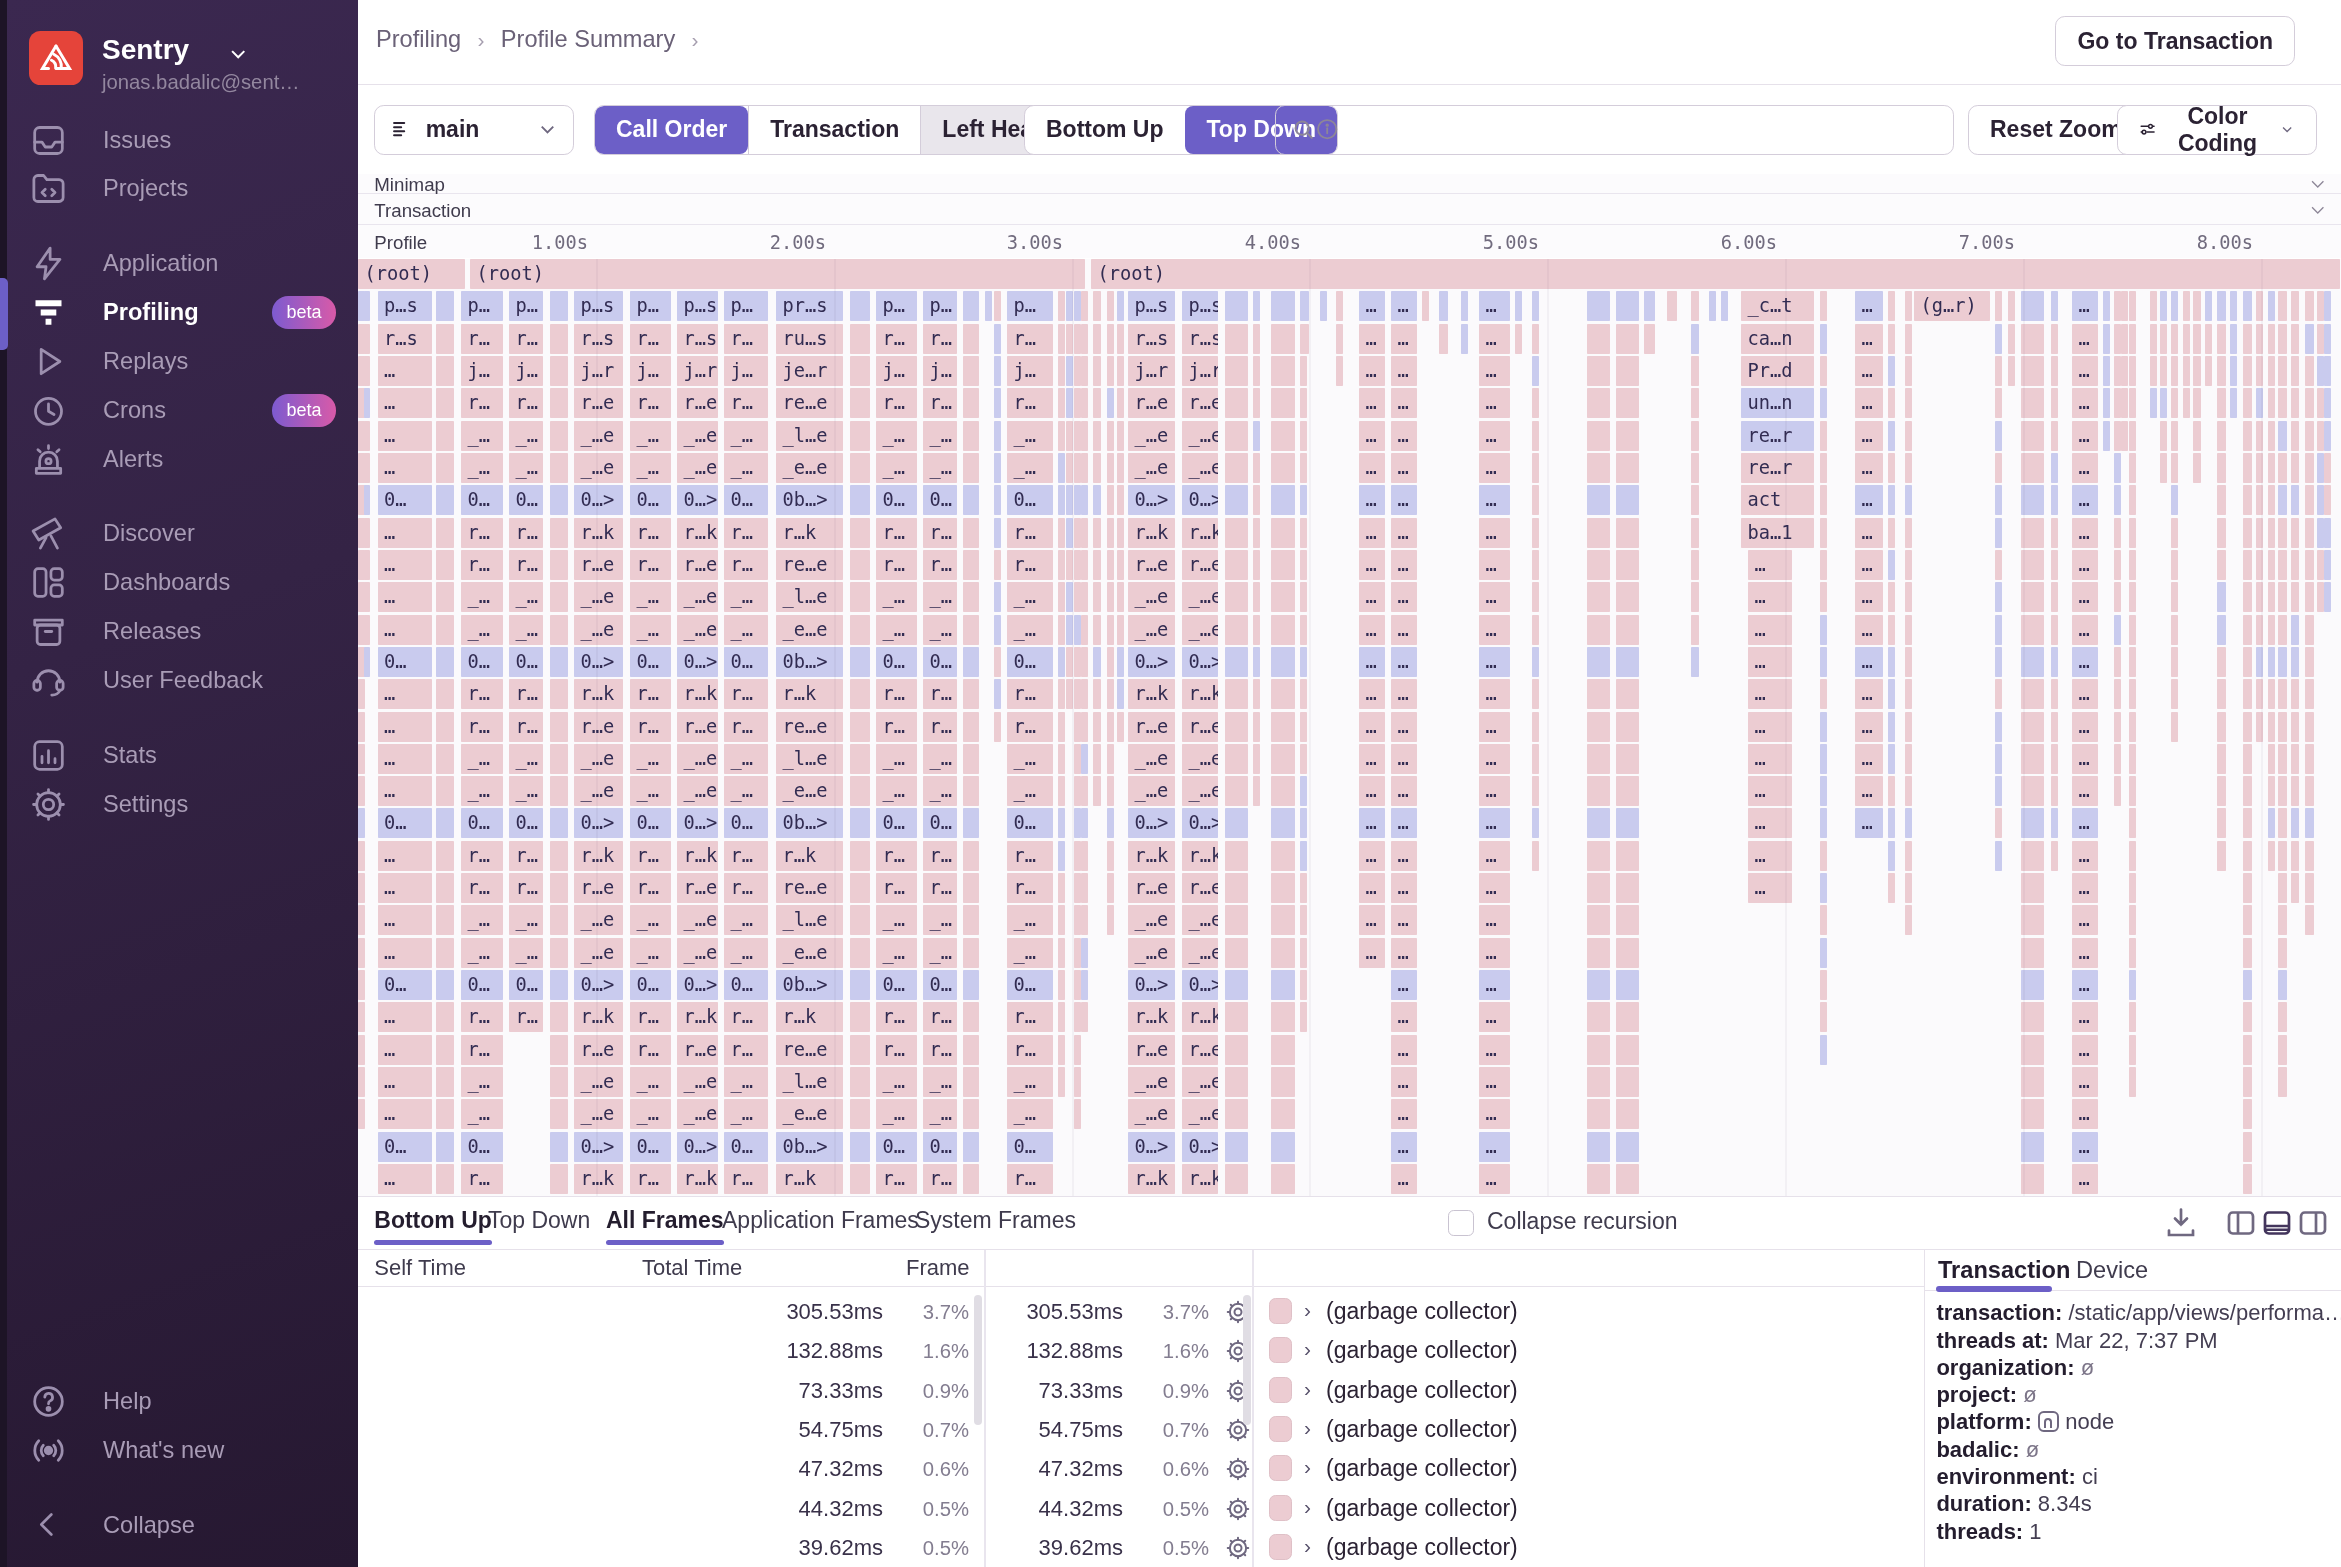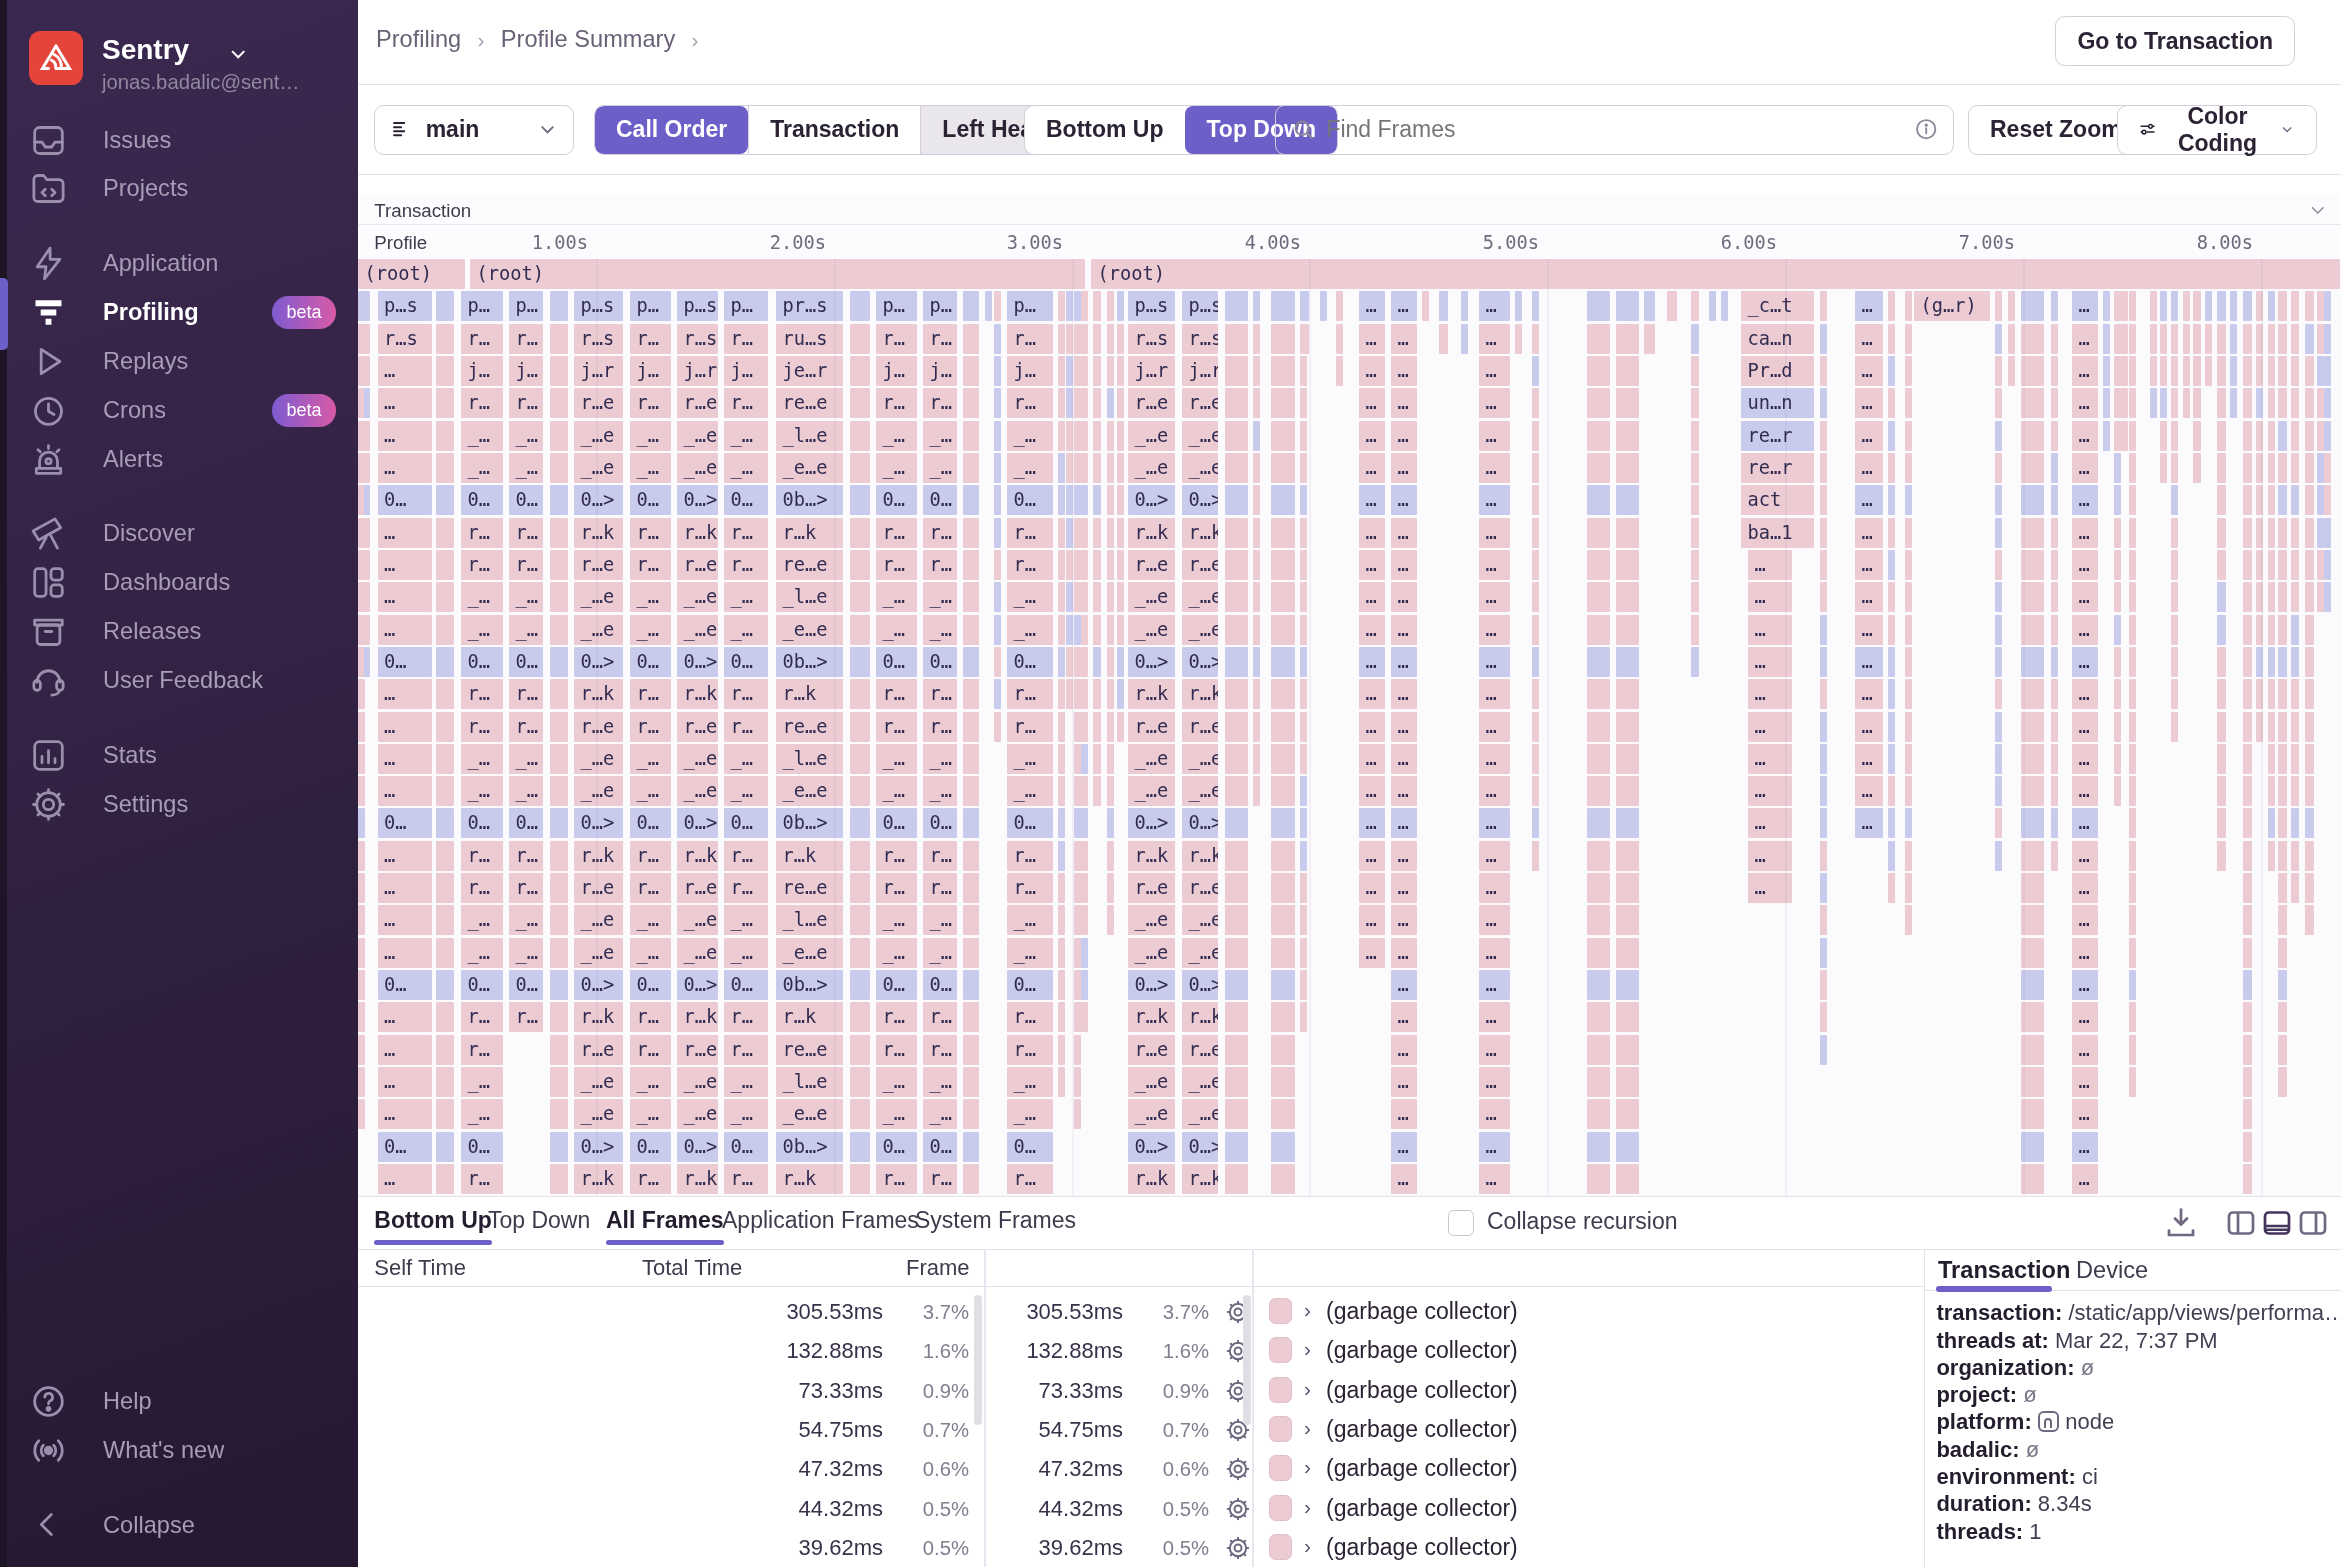--- a/index.html
+++ b/index.html
@@ -301,41 +301,46 @@
       </div>
     <div class="seg-group" style="left:666px;top:19.5px;" id="dir-group">
         <div class="seg">Bottom Up</div>
         <div class="seg sel">Top Down</div>
       </div>
     <div id="search">
       <svg width="24.4" height="24.4" viewBox="0 0 24 24" fill="none" stroke="#8d8697" stroke-width="2" stroke-linecap="round">
           <circle cx="11" cy="11" r="6.5"></circle>
           <path d="M16 16l4.5 4.5"></path>
         </svg>
-      <input placeholder="Find Frames" style="">
       <svg width="24.4" height="24.4" viewBox="0 0 24 24" fill="none" stroke="#8d8697" stroke-width="1.8">
           <circle cx="12" cy="12" r="9"></circle>
           <path d="M12 11v5" stroke-linecap="round"></path>
           <circle cx="12" cy="8" r="0.8" fill="#8d8697"></circle>
         </svg>
     </div>
     <button class="btn" style="position:absolute;left:1610px;top:19.5px;">Reset Zoom</button>
     <button class="btn" style="position:absolute;left:1759px;top:19.5px;width:200px;">
       <svg width="24.4" height="24.4" viewBox="0 0 24 24" fill="none" stroke="#2b2233" stroke-width="2" stroke-linecap="round">
           <path d="M3 8h10M19 8h2M3 16h2M11 16h10"></path>
           <circle cx="16" cy="8" r="2.6"></circle>
           <circle cx="7" cy="16" r="2.6"></circle>
         </svg>
       <span style="margin-left:9.8px">Color Coding</span>
       <svg style="margin-left:9.8px" width="23" height="23" viewBox="0 0 24 24" fill="none" stroke="#6f6880" stroke-width="2">
           <path d="M6 9l6 6 6-6"></path>
         </svg>
     </button>
   </div>
 
+  <div class="rowhead" style="top:174px;height:20.3px;">
+    <div class="t" style="top:0;">Minimap</div>
+    <svg class="chev" style="top:0px" width="19.5" height="19.5" viewBox="0 0 24 24" fill="none" stroke="currentColor" stroke-width="1.6">
+        <path d="M5 9l7 7 7-7"></path>
+      </svg>
+  </div>
   <div class="rowhead" style="top:194px;height:31px;">
     <div class="t" style="top:5.7px;">Transaction</div>
     <svg class="chev" style="top:5.7px" width="19.5" height="19.5" viewBox="0 0 24 24" fill="none" stroke="currentColor" stroke-width="1.6">
         <path d="M5 9l7 7 7-7"></path>
       </svg>
   </div>
   <div id="axis">
     <div class="t">Profile</div>
   <span class="tick" style="left: 230px;">1.00s</span>
       <span class="tick" style="left: 468px;">2.00s</span>

